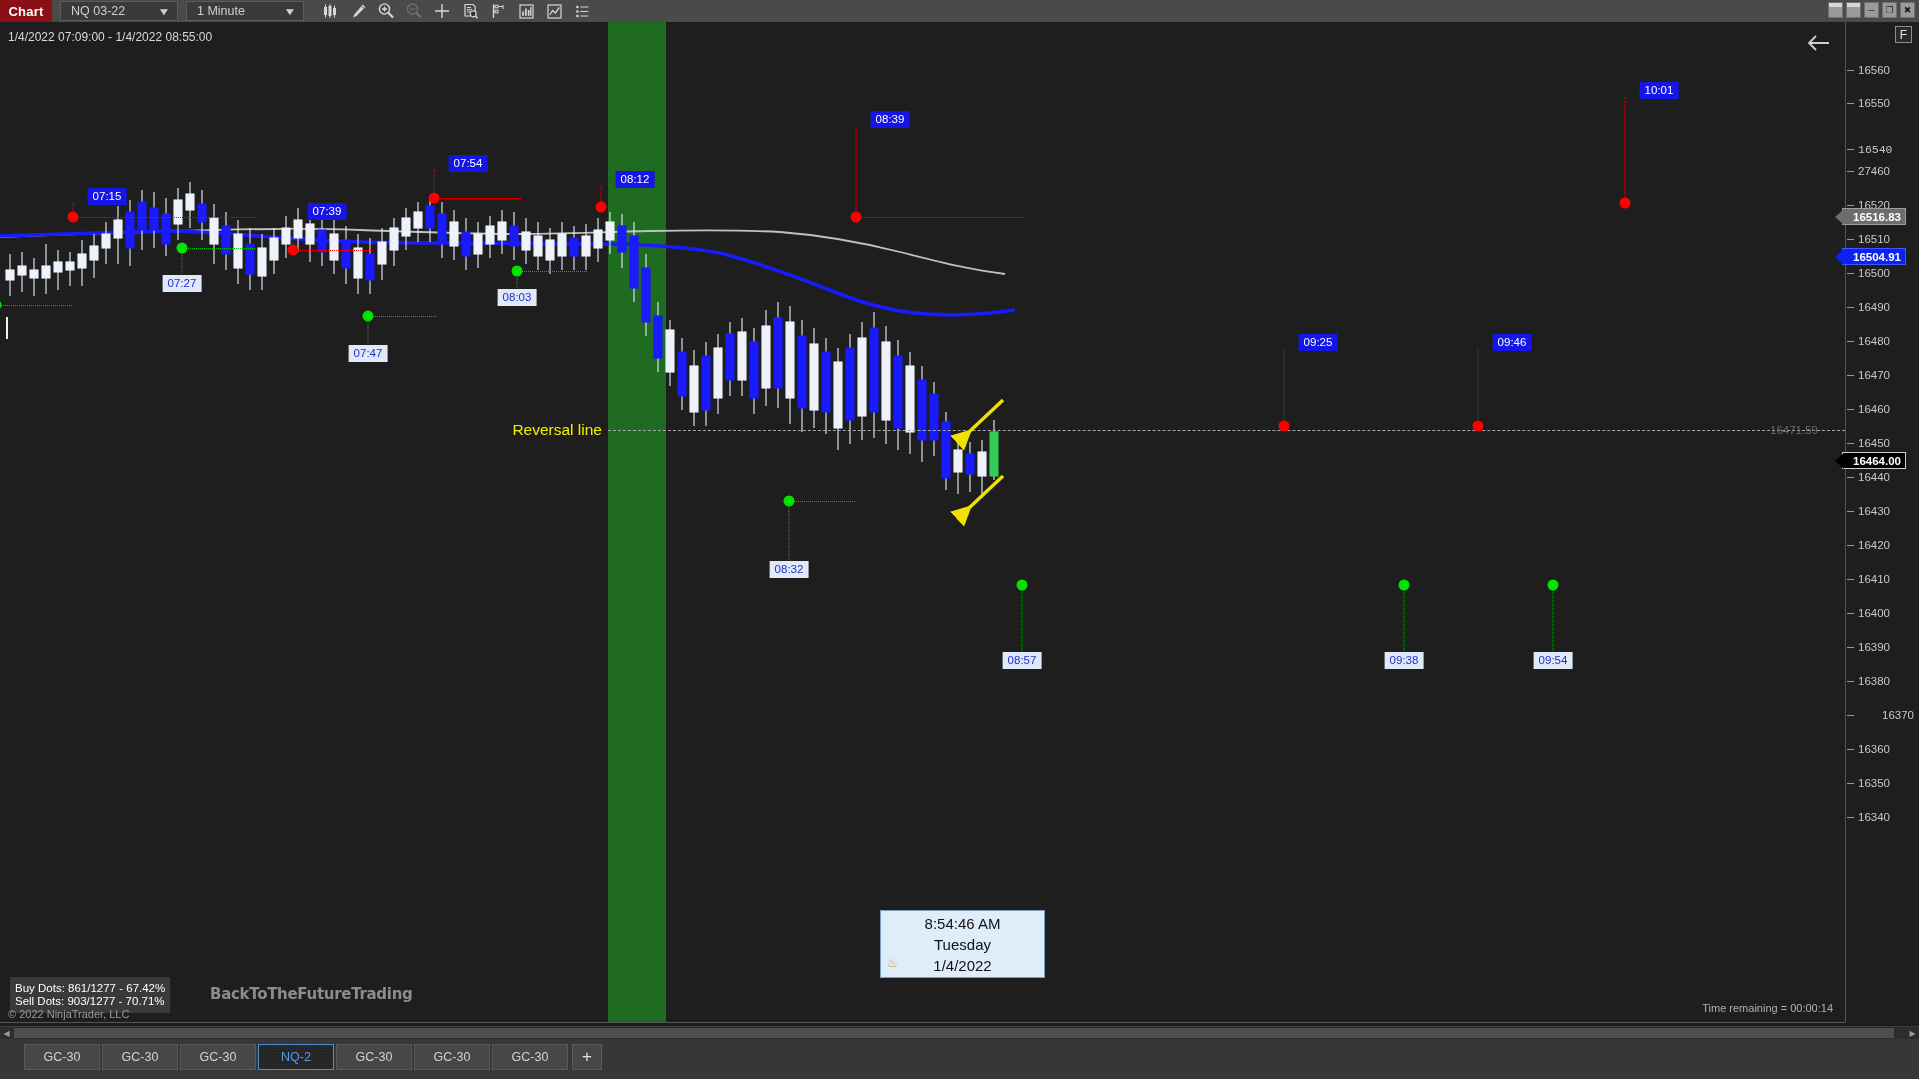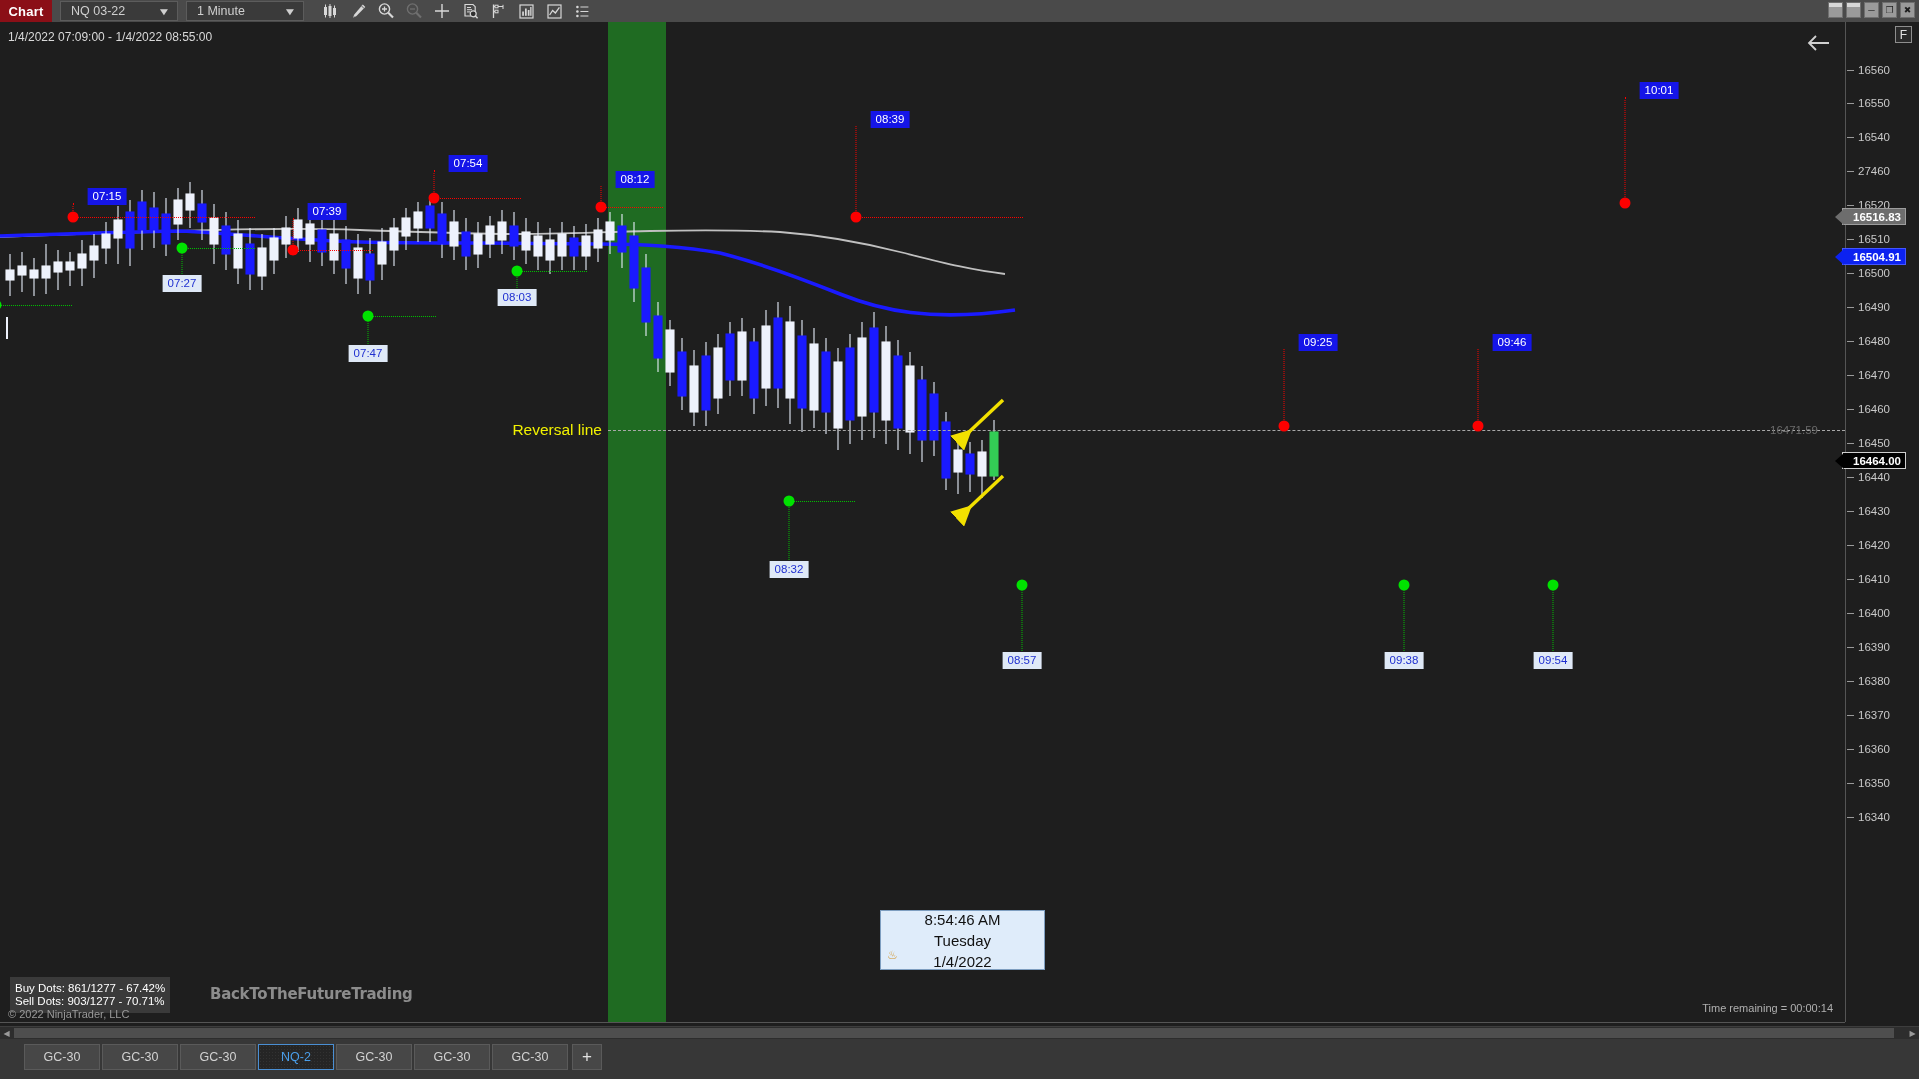--- a/index.html
+++ b/index.html
@@ -187,21 +187,21 @@
   }
 
   
   #ma-svg{ position:absolute; left:0; top:0; width:1845px; height:1000px; z-index:10; pointer-events:none;}
   #candle-svg{ position:absolute; left:0; top:0; width:1845px; height:1000px; z-index:14; pointer-events:none;}
   #arrow-svg{ position:absolute; left:0; top:0; width:1845px; height:1000px; z-index:27; pointer-events:none;}
 
   
   #clock-box{
     position:absolute; left:880px; top:888px;
-    width:165px; height:60px;
+    width:165px; height:68px;
     background:#dfecfa; border:1px solid #7e9ec0;
     z-index:30;
     color:#111111;
     display:flex; flex-direction:column; align-items:center; justify-content:center;
     font-size:15px; line-height:21px;
   }
   #clock-bell{
     position:absolute; left:6px; bottom:3px;
     color:#d39326; font-size:12px;
   }
@@ -705,21 +705,21 @@
     <div id="axis-F">F</div>
 
     <div class="p-tick" style="top:41px;">
         <span class="dash"></span>
         <span>16560</span>
       </div>
     <div class="p-tick" style="top:74px;">
         <span class="dash"></span>
         <span>16550</span>
       </div>
-    <div class="p-tick" style="top:108px;">
+    <div class="p-tick" style="top:120px;font-family:Liberation Mono, monospace;">
         <span class="dash"></span>
         <span>16540</span>
       </div>
     <div class="p-tick" style="top:142px;">
         <span class="dash"></span>
         <span>27460</span>
       </div>
     <div class="p-tick" style="top:176px;">
         <span class="dash"></span>
         <span>16520</span>
@@ -773,21 +773,21 @@
         <span>16400</span>
       </div>
     <div class="p-tick" style="top:618px;">
         <span class="dash"></span>
         <span>16390</span>
       </div>
     <div class="p-tick" style="top:652px;">
         <span class="dash"></span>
         <span>16380</span>
       </div>
-    <div class="p-tick" style="top:686px;">
+    <div class="p-tick" style="top:686px;gap:24px;">
         <span class="dash"></span>
         <span>16370</span>
       </div>
     <div class="p-tick" style="top:720px;">
         <span class="dash"></span>
         <span>16360</span>
       </div>
     <div class="p-tick" style="top:754px;">
         <span class="dash"></span>
         <span>16350</span>

